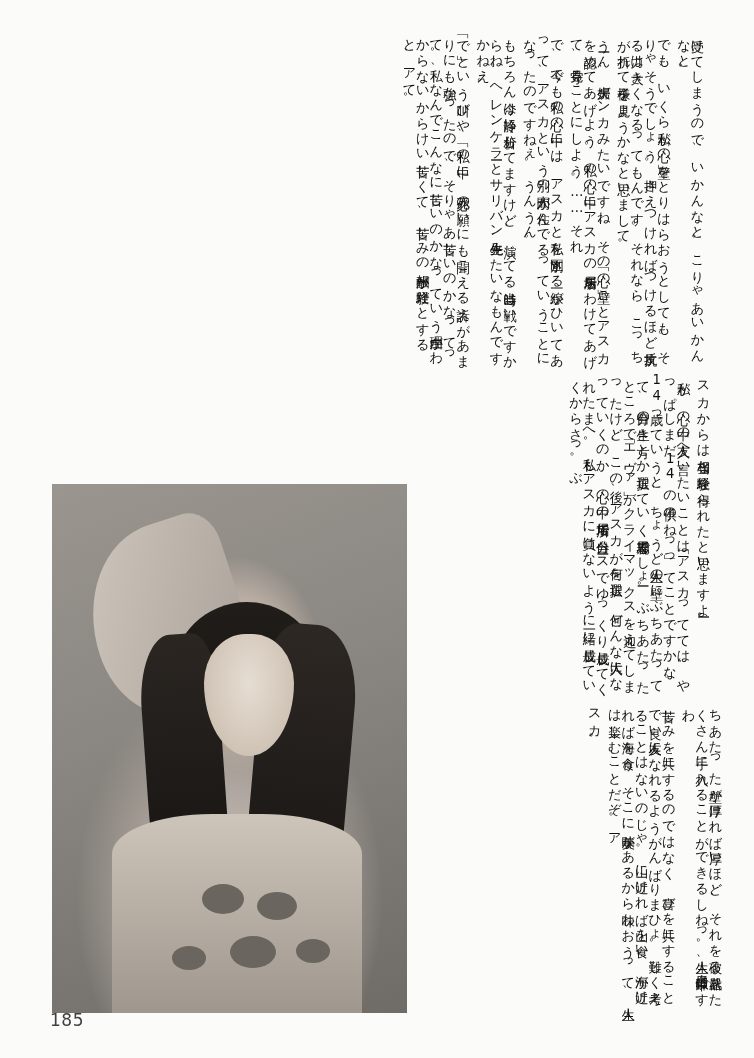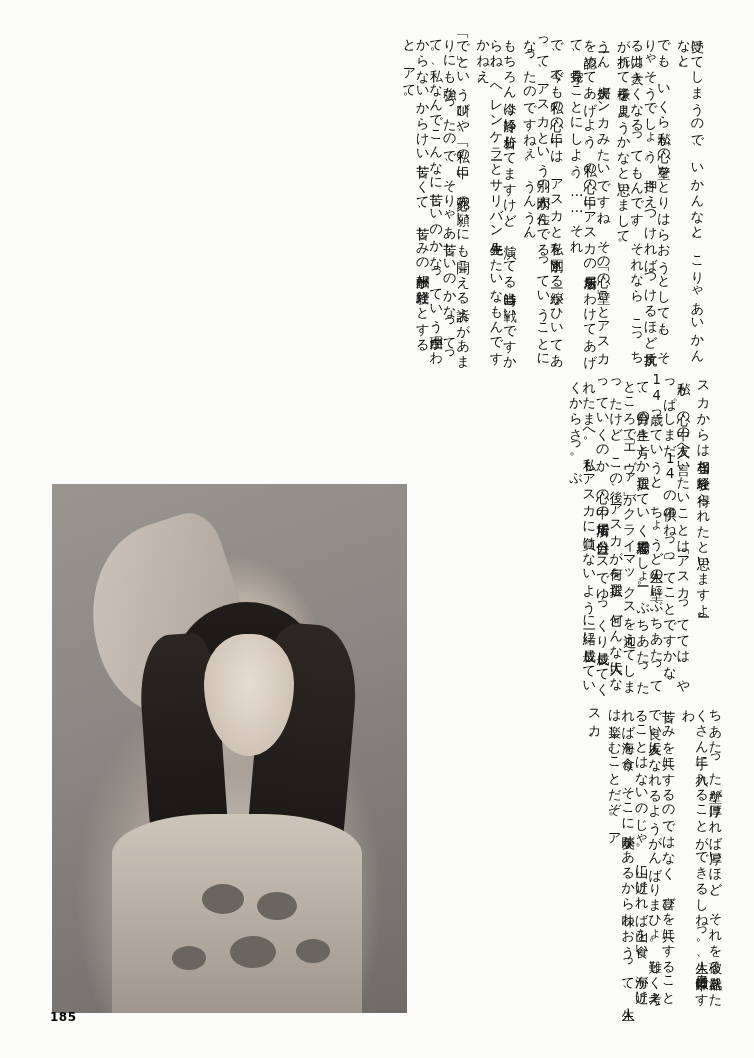--- a/index.html
+++ b/index.html
@@ -107,23 +107,23 @@
   .photo-dot {
     position: absolute;
     background: #6a655f;
     border-radius: 50%;
   }
   .page-number {
     position: absolute;
     left: 50px;
     top: 1010px;
     font-family: "DejaVu Sans", sans-serif;
-    font-size: 12px;
-    font-weight: bold;
-    color: #000000;
+    font-size: 17px;
+    font-weight: normal;
+    color: #404040;
     letter-spacing: 0.5px;
   }
 </style>
 </head>
 <body>
 
 <div id="page">
 
   <div class="block" style="left:264px; top:30px; width:440px; height:350px;">
     <div class="vcol" style="height:340px;">受けてしまうので、いかんなと。こりゃあいかんなと。</div>

